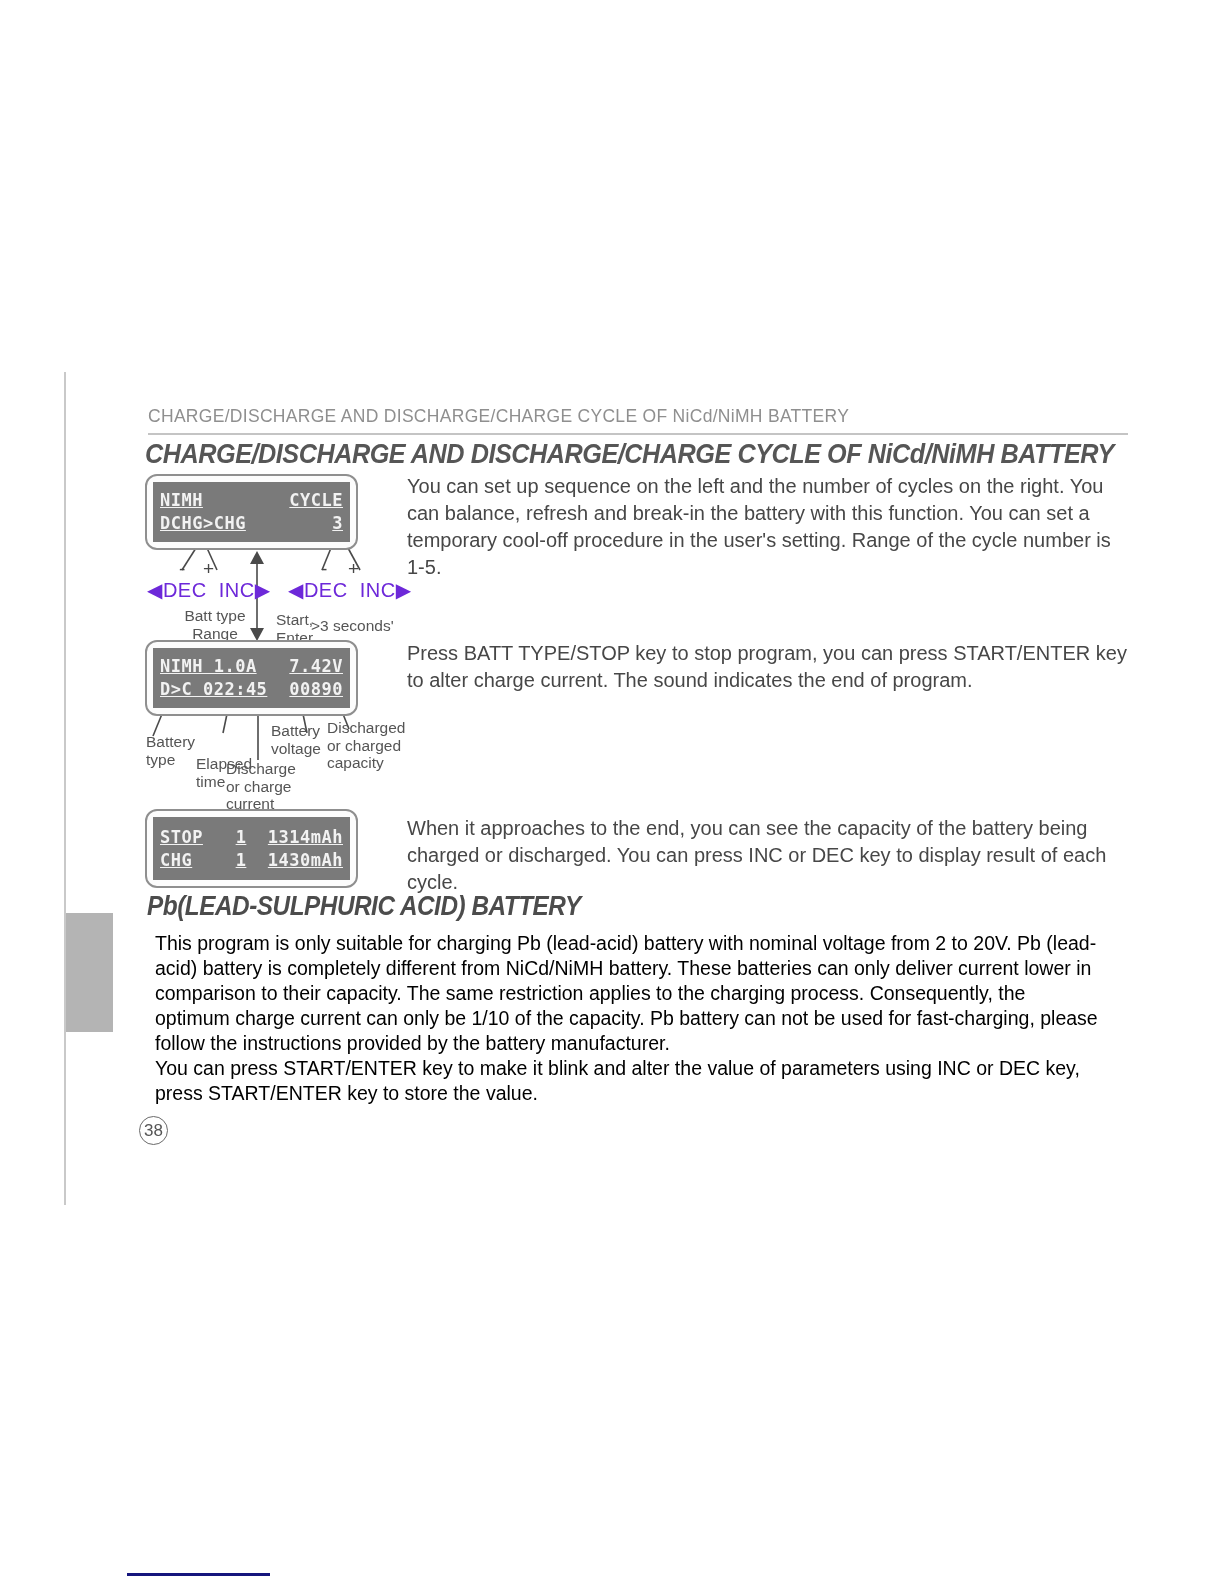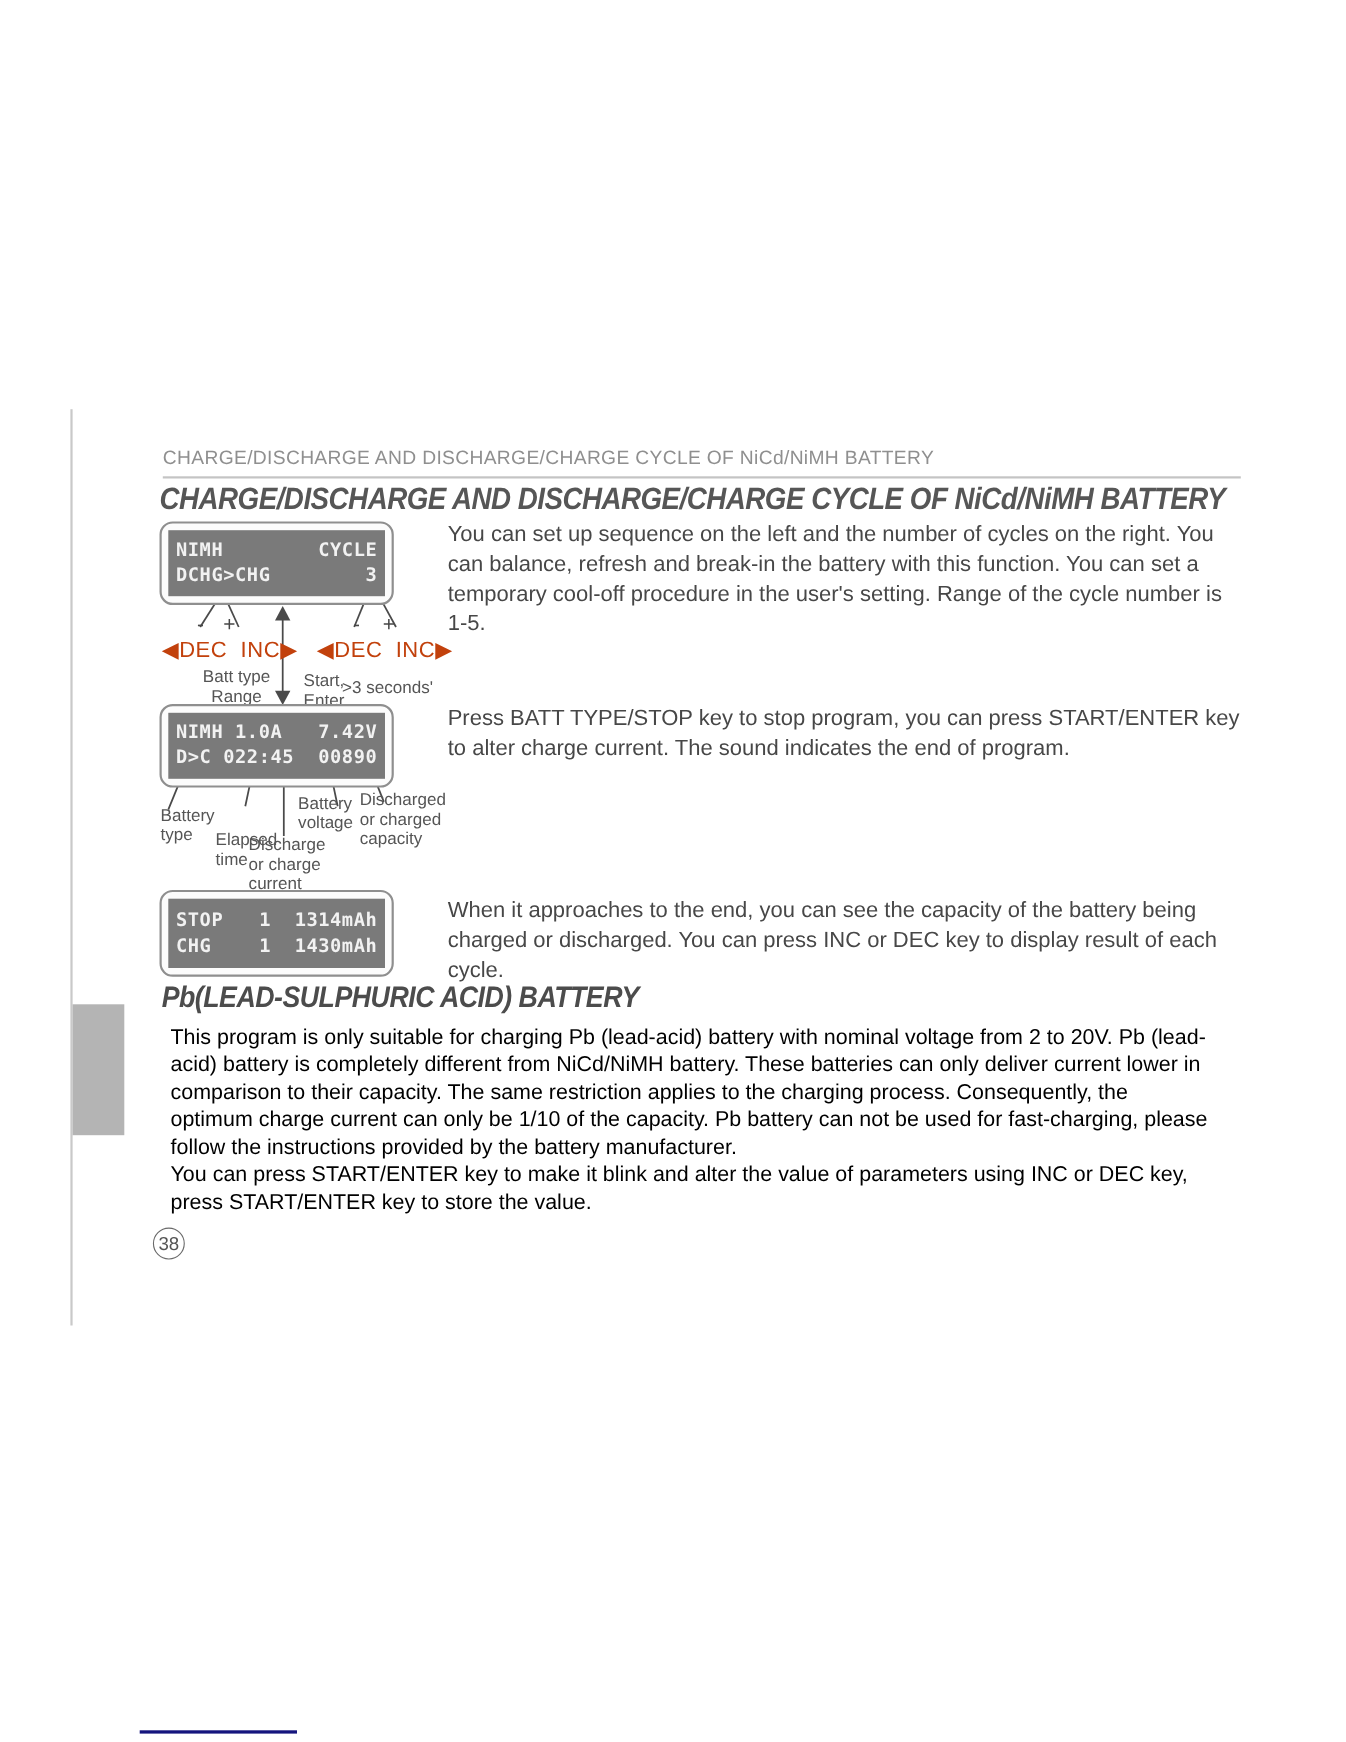--- a/index.html
+++ b/index.html
@@ -35,28 +35,28 @@
     position:absolute; width:213px; height:76px; box-sizing:border-box;
     border:2px solid #8f8f8f; border-radius:12px; background:#fcfcfc; padding:6px;
   }
   .lcd-screen {
     width:100%; height:100%; box-sizing:border-box; background:#7a7a7a;
     padding:4px 7px; display:flex; flex-direction:column; justify-content:center; gap:2px;
   }
   .lcd-line {
     display:flex; justify-content:space-between; align-items:center;
     font-family:"DejaVu Sans Mono", monospace; font-weight:bold;
-    font-size:17px; line-height:21px; color:#f2f2f2; letter-spacing:0.5px; white-space:pre;
+    font-size:17px; line-height:21px; color:#f2f2f2; letter-spacing:0.5px; white-space:pre;text-decoration:underline;
   }
   .lcd-line .c1 { width:64px; text-align:left; }
   .lcd-line .c2 { width:34px; text-align:center; }
   .lcd-line .c3 { flex:1; text-align:right; }
 
   .pm { position:absolute; font-size:19px; color:#474747; }
-  .decinc { position:absolute; font-size:20px; color:#c2410c; white-space:pre; letter-spacing:0.5px; }
+  .decinc { position:absolute; font-size:20px; color:#6d28d9; white-space:pre; letter-spacing:0.5px; }
 
   .small-label {
     position:absolute; font-size:15.5px; line-height:17.5px; color:#555555;
     white-space:pre-line;
   }
   .center { text-align:center; }
 
   .body-para {
     position:absolute; left:407px; width:720px;
     font-size:20px; line-height:27px; color:#474747;

